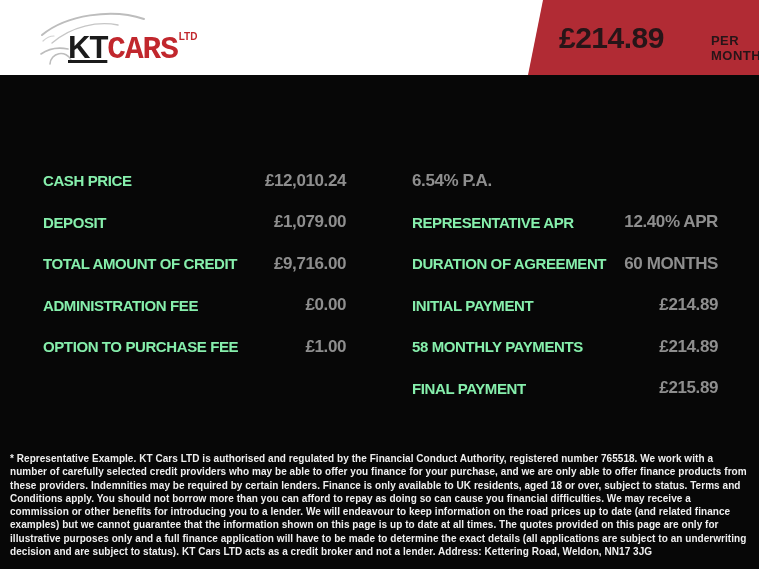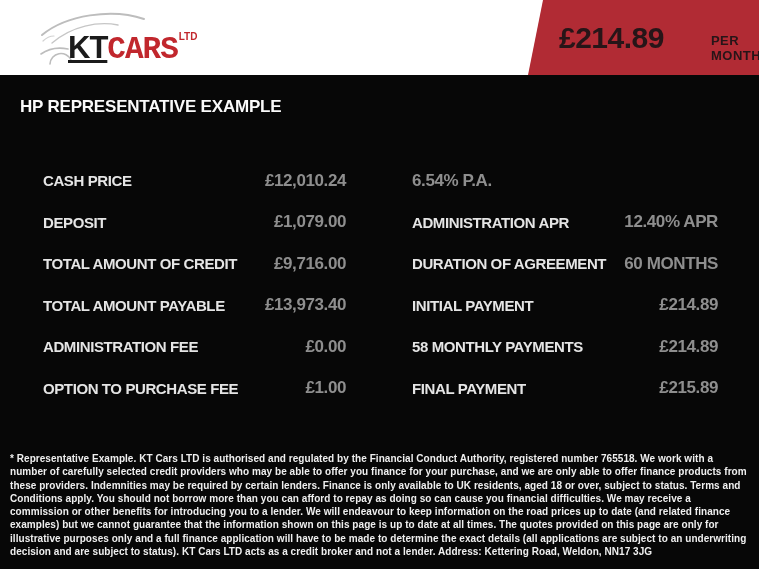--- a/index.html
+++ b/index.html
@@ -25,21 +25,21 @@
   .badge-period{color:#271518;font-weight:bold;font-size:13px;letter-spacing:0.5px;margin-left:11px;margin-top:21px;padding-left:36px;}
   
   .page-title{
     position:absolute;left:20px;top:97px;color:#fafafa;font-weight:bold;
     font-size:17px;letter-spacing:-0.2px;
   }
   .ftable{position:absolute;top:160px;}
   .ftable-left{left:43px;width:303px;}
   .ftable-right{left:412px;width:306px;}
   .frow{display:flex;justify-content:space-between;align-items:center;height:41.5px;}
-  .flabel{color:#e5e5e5;font-weight:bold;font-size:15px;letter-spacing:-0.4px;white-space:nowrap;text-align:right;}
+  .flabel{color:#86efac;font-weight:bold;font-size:15px;letter-spacing:-0.4px;white-space:nowrap;text-align:right;}
   .fvalue{color:#8e8e8e;font-weight:bold;font-size:17px;letter-spacing:-0.4px;white-space:nowrap;}
   
   .disclaimer{
     position:absolute;left:10px;top:452px;width:740px;color:#efefef;
     font-size:10px;font-weight:700;line-height:13.3px;letter-spacing:0.05px;
     text-align:left;
   }
 </style>
 </head>
 <body>
@@ -56,55 +56,50 @@
         <path d="M5 33 C 8 30, 12 28, 16 28" stroke="#d2d2d2" stroke-width="1.2" stroke-linecap="round"></path>
       </svg>
       <div class="logo-text"><span class="logo-kt">KT</span><span class="logo-cars">CARS</span><span class="logo-ltd">LTD</span></div>
     </div>
     <div class="price-badge">
       <span class="badge-amount">£214.89</span>
       <span class="badge-period">PER MONTH*</span>
     </div>
   </div>
 
-  <div class="page-title">HP REPRESENTATIVE EXAMPLE</div>
 
   <div class="ftable ftable-left">
     <div class="frow">
       <span class="flabel">CASH PRICE</span>
       <span class="fvalue">£12,010.24</span>
     </div>
     <div class="frow">
       <span class="flabel">DEPOSIT</span>
       <span class="fvalue">£1,079.00</span>
     </div>
     <div class="frow">
       <span class="flabel">TOTAL AMOUNT OF CREDIT</span>
       <span class="fvalue">£9,716.00</span>
-    </div>
-    <div class="frow">
-      <span class="flabel">TOTAL AMOUNT PAYABLE</span>
-      <span class="fvalue">£13,973.40</span>
     </div>
     <div class="frow">
       <span class="flabel">ADMINISTRATION FEE</span>
       <span class="fvalue">£0.00</span>
     </div>
     <div class="frow">
       <span class="flabel">OPTION TO PURCHASE FEE</span>
       <span class="fvalue">£1.00</span>
     </div>
   </div>
 
   <div class="ftable ftable-right">
     <div class="frow">
       <span class="fvalue">6.54% P.A.</span>
     </div>
     <div class="frow">
-      <span class="flabel">ADMINISTRATION APR</span>
+      <span class="flabel">REPRESENTATIVE APR</span>
       <span class="fvalue">12.40% APR</span>
     </div>
     <div class="frow">
       <span class="flabel">DURATION OF AGREEMENT</span>
       <span class="fvalue">60 MONTHS</span>
     </div>
     <div class="frow">
       <span class="flabel">INITIAL PAYMENT</span>
       <span class="fvalue">£214.89</span>
     </div>

